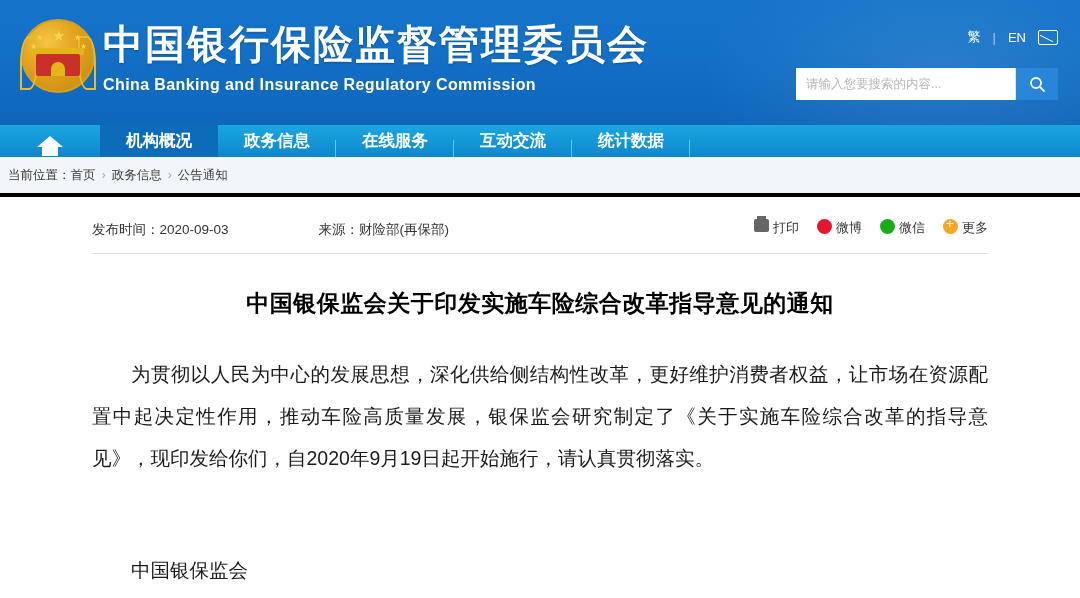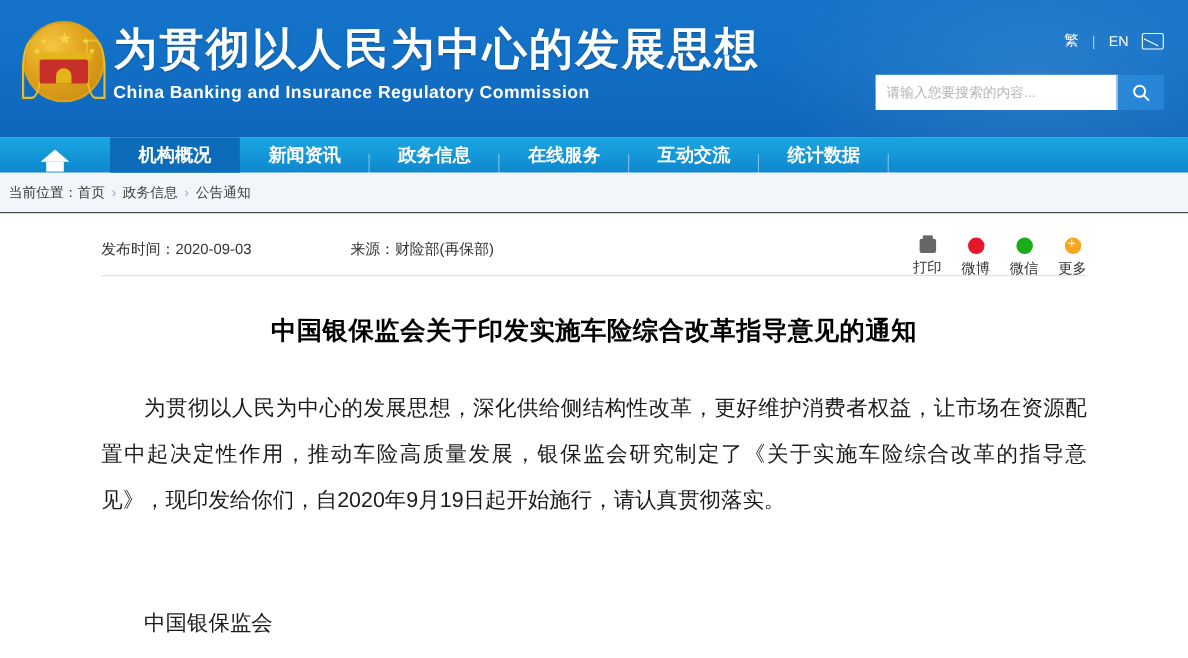--- a/index.html
+++ b/index.html
@@ -224,21 +224,21 @@
     top: 15px;
     height: 18px;
     width: 1px;
     background: rgba(255,255,255,0.45);
   }
 
   
   .crumb-bar {
     height: 36px;
     background: #f2f6fa;
-    border-bottom: 1px solid #000000;
+    border-bottom: 4px solid #000000;
     display: flex;
     align-items: center;
     padding-left: 8px;
     font-size: 12.5px;
     color: #4a4a4a;
   }
   .crumb-bar .label { color: #333; }
   .crumb-bar a {
     color: #404040;
     text-decoration: none;
@@ -266,24 +266,22 @@
     right: 52px;
     top: 22px;
     display: flex;
     align-items: center;
     gap: 18px;
     font-size: 13px;
     color: #333;
   }
   .share-item {
     display: flex;
-    align-items: center;
     gap: 4px;
     cursor: pointer;
-    flex-direction: column;
   }
   .ico {
     width: 15px; height: 15px;
     border-radius: 50%;
     display: inline-block;
   }
   .ico-print {
     width: 15px; height: 13px;
     border-radius: 2px;
     background: #666;
@@ -354,21 +352,21 @@
     <div class="gate-top"></div>
     <div class="gate"></div>
     <div class="gate-arch"></div>
     <div class="star-big">★</div>
     <div class="star-s s1">★</div>
     <div class="star-s s2">★</div>
     <div class="star-s s3">★</div>
     <div class="star-s s4">★</div>
   </div>
 
-  <div class="title-cn">为贯彻以人民为中心的发展思想</div>
+  <div class="title-cn">中国银行保险监督管理委员会</div>
   <div class="title-en">China Banking and Insurance Regulatory Commission</div>
 
   <div class="lang-bar">
     <span class="item">繁</span>
     <span class="sep">|</span>
     <span class="item">EN</span>
     <span class="mail-icon"></span>
   </div>
 
   <div class="search-box">
@@ -382,24 +380,20 @@
   </div>
 </div>
 
 <div class="nav">
   <div class="nav-home">
     <span class="home-icon"></span>
   </div>
   <div class="nav-item active">
     <span>机构概况</span>
 
-  </div>
-  <div class="nav-item">
-    <span>新闻资讯</span>
-    <span class="divider"></span>
   </div>
   <div class="nav-item">
     <span>政务信息</span>
     <span class="divider"></span>
   </div>
   <div class="nav-item">
     <span>在线服务</span>
     <span class="divider"></span>
   </div>
   <div class="nav-item">

